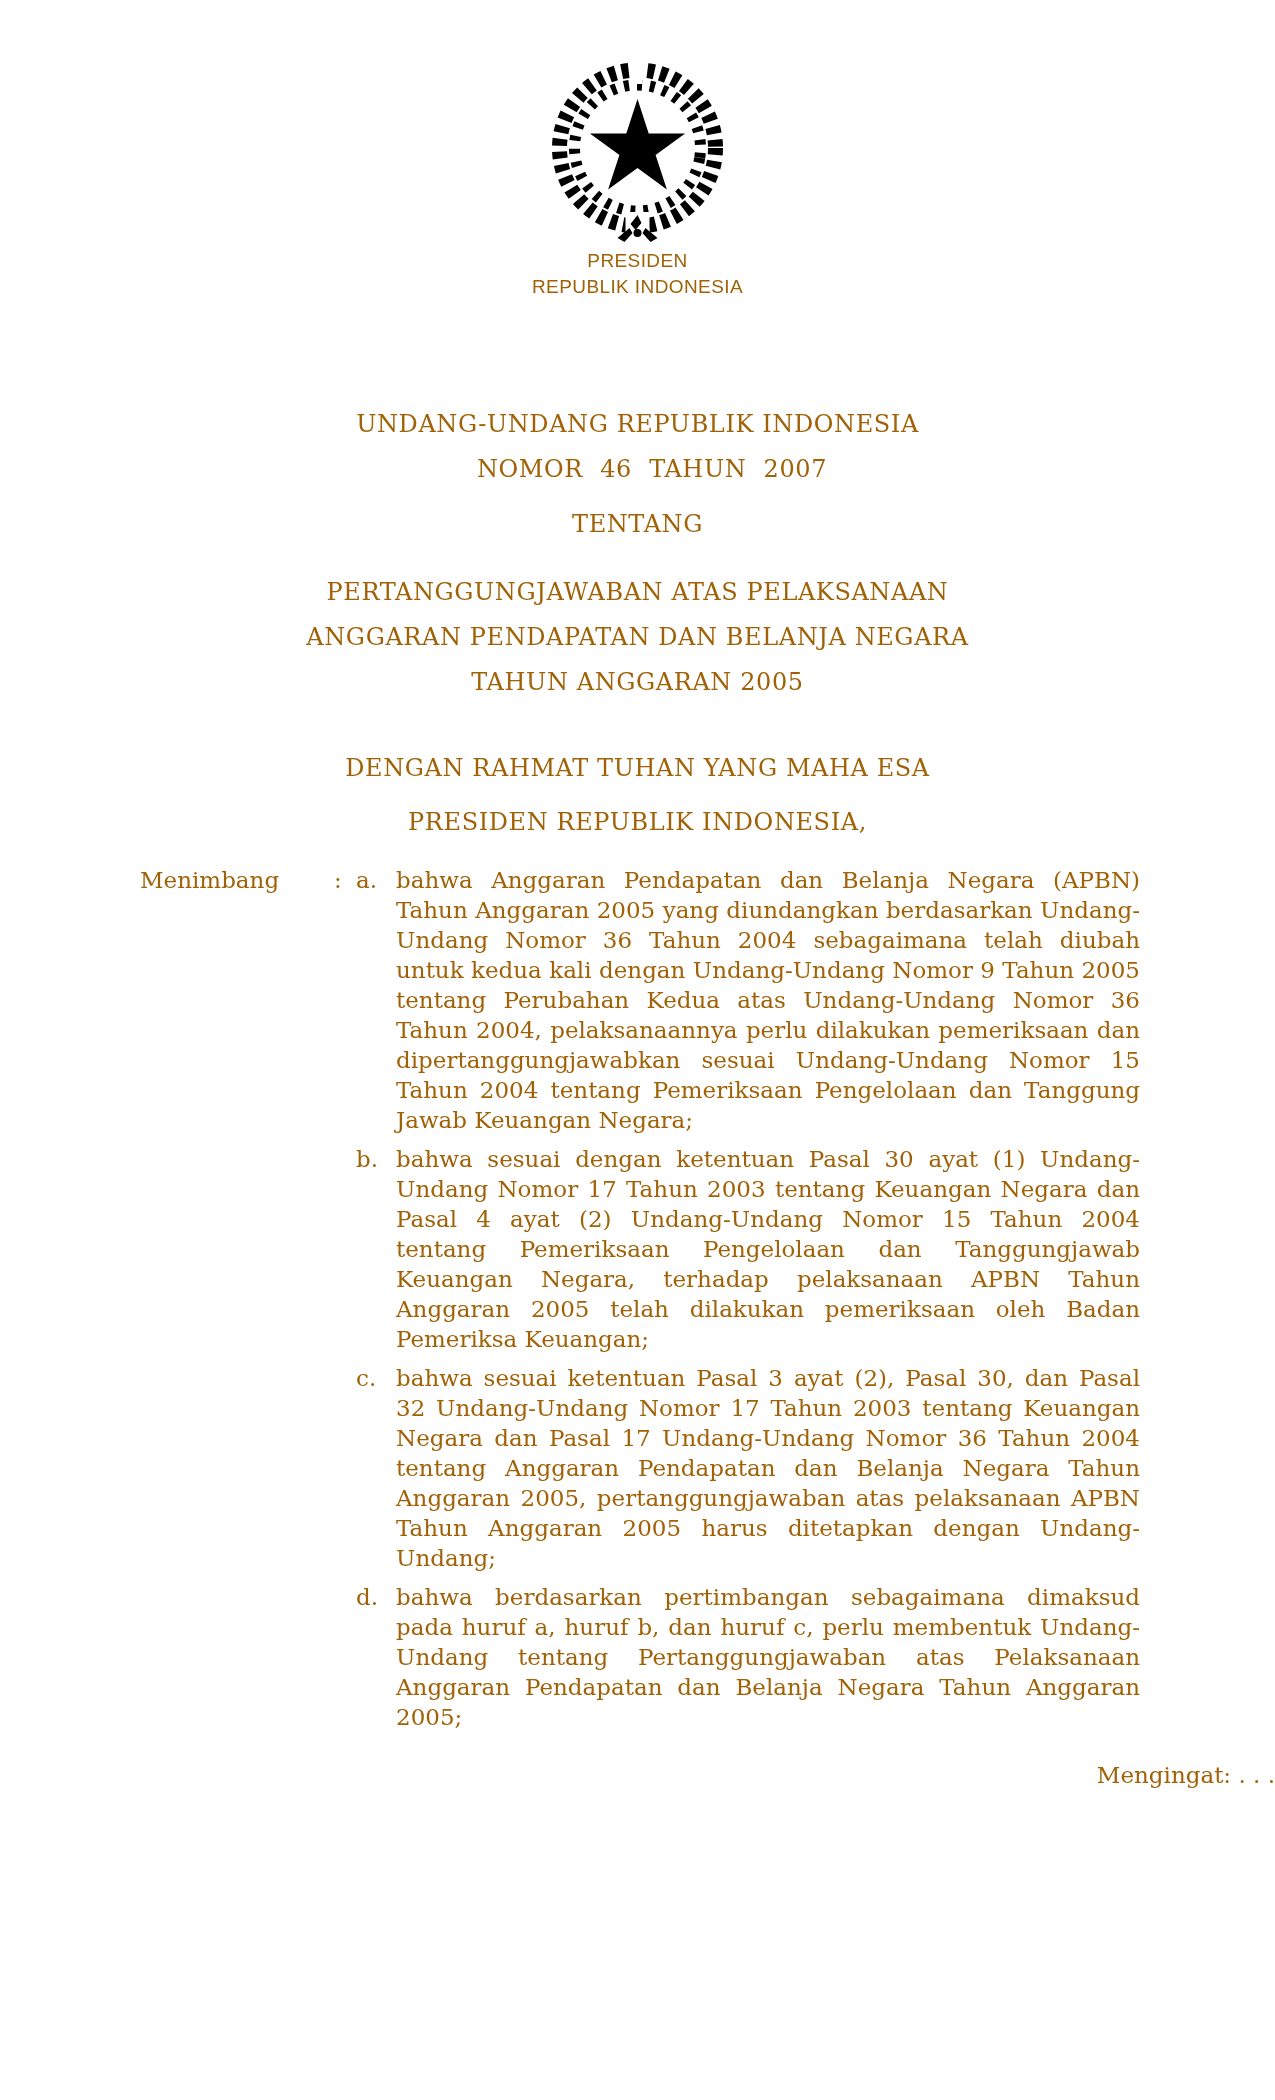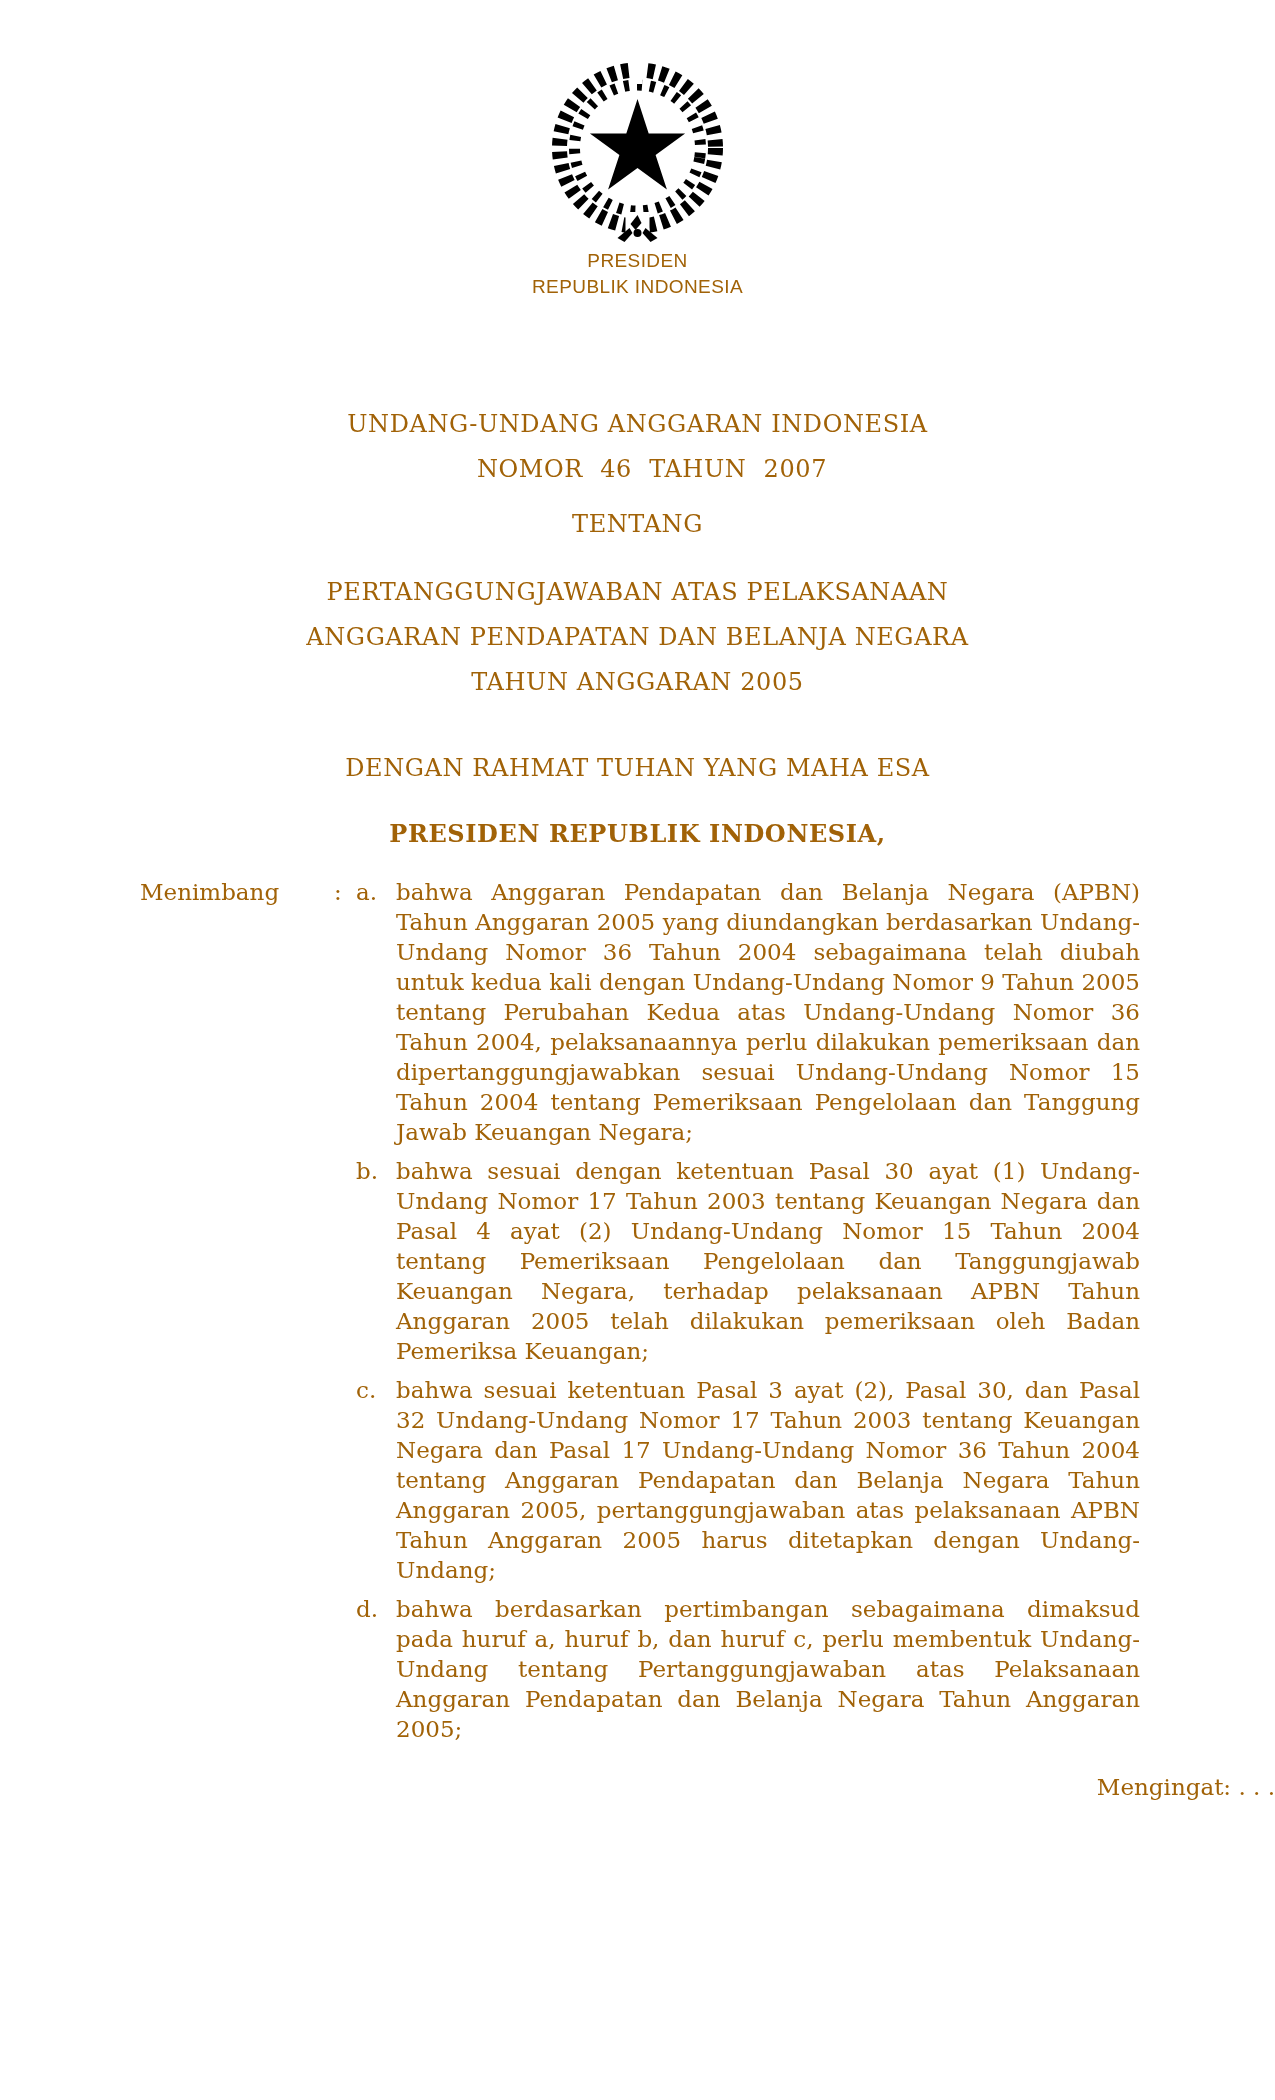--- a/index.html
+++ b/index.html
@@ -18,21 +18,21 @@
   
   .title-block { text-align:center; }
   .t-line { font-size:24px; line-height:28px; letter-spacing:0.6px; }
   .t1 { margin-top:110px; }
   .t2 { margin-top:17px; word-spacing:9px;padding-left:29px; }
   .t3 { margin-top:27px; }
   .t4 { margin-top:40px; }
   .t5 { margin-top:17px; }
   .t6 { margin-top:17px;text-align:center; }
   .invocation { margin-top:58px; }
-  .authority  { margin-top:38px;font-weight:bold; }
+  .authority  { margin-top:26px; }
   
   .consider {
     margin-top:29px; padding-left:140px; padding-right:135px;
     display:grid; grid-template-columns:194px 22px 1fr;
     font-size:23px; line-height:30px;
   }
   .c-label { text-align:left; }
   .c-colon { text-align:left; }
   .c-item  { display:grid; grid-template-columns:40px 1fr; margin-bottom:9px; }
   .c-item:last-child { margin-bottom:0; }
@@ -63,21 +63,21 @@
         <path d="M92,176 l-12,10 7,4 8,-9 z"></path>
         <path d="M108,176 l12,10 -7,4 -8,-9 z"></path>
         <circle cx="100" cy="181" r="4"></circle>
       </g>
     </svg>
     <div class="lh-line">PRESIDEN</div>
     <div class="lh-line">REPUBLIK INDONESIA</div>
   </header>
 
   <section class="title-block">
-    <div class="t-line t1">UNDANG-UNDANG ANGGARAN INDONESIA</div>
+    <div class="t-line t1">UNDANG-UNDANG REPUBLIK INDONESIA</div>
     <div class="t-line t2">NOMOR 46 TAHUN 2007</div>
     <div class="t-line t3">TENTANG</div>
     <div class="t-line t4">PERTANGGUNGJAWABAN ATAS PELAKSANAAN</div>
     <div class="t-line t5">ANGGARAN PENDAPATAN DAN BELANJA NEGARA</div>
     <div class="t-line t6">TAHUN ANGGARAN 2005</div>
     <div class="t-line invocation">DENGAN RAHMAT TUHAN YANG MAHA ESA</div>
     <div class="t-line authority">PRESIDEN REPUBLIK INDONESIA,</div>
   </section>
 
   <section class="consider">

